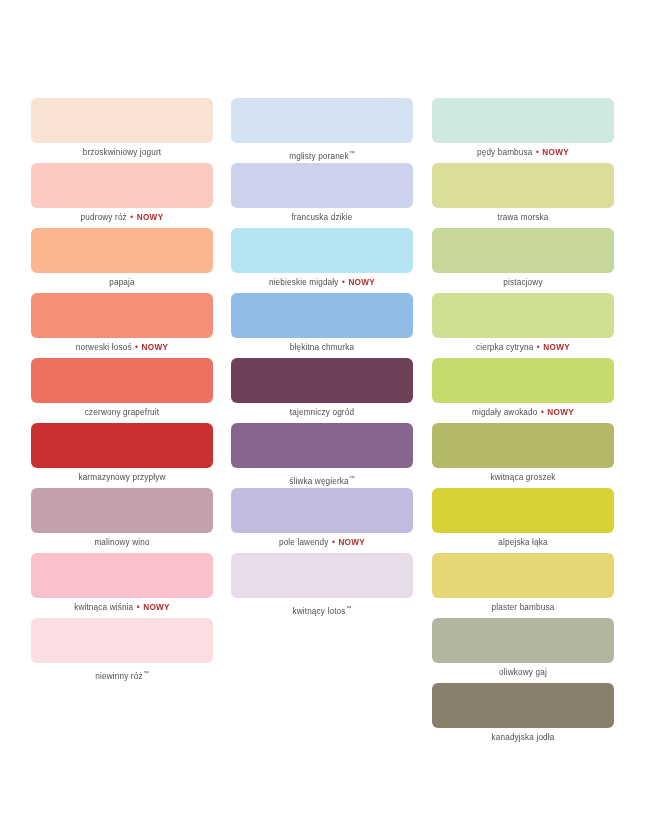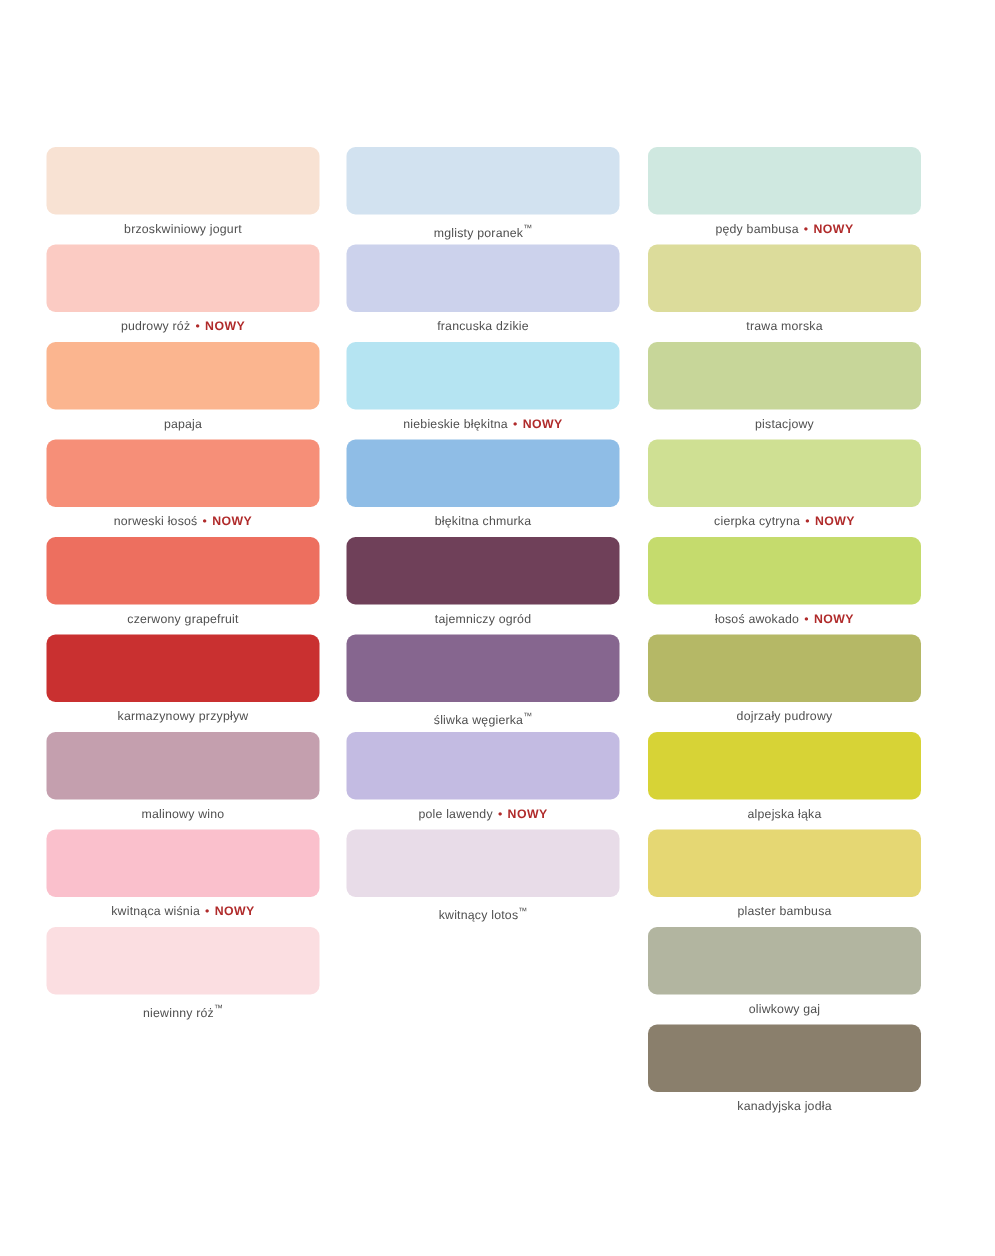--- a/index.html
+++ b/index.html
@@ -121,21 +121,21 @@
         <div class="swatch-entry">
           <div class="swatch-chip" style="background: rgb(210, 226, 240);"></div>
           <div class="swatch-label"><span class="swatch-name">mglisty poranek</span><span class="tm">™</span></div>
         </div>
         <div class="swatch-entry">
           <div class="swatch-chip" style="background: rgb(204, 210, 236);"></div>
           <div class="swatch-label"><span class="swatch-name">francuska dzikie</span></div>
         </div>
         <div class="swatch-entry">
           <div class="swatch-chip" style="background: rgb(181, 228, 242);"></div>
-          <div class="swatch-label"><span class="swatch-name">niebieskie błękitna</span><span class="sep-dot"> • </span><span class="new-tag">NOWY</span></div>
+          <div class="swatch-label"><span class="swatch-name">niebieskie migdały</span><span class="sep-dot"> • </span><span class="new-tag">NOWY</span></div>
         </div>
         <div class="swatch-entry">
           <div class="swatch-chip" style="background: rgb(143, 189, 230);"></div>
           <div class="swatch-label"><span class="swatch-name">błękitna chmurka</span></div>
         </div>
         <div class="swatch-entry">
           <div class="swatch-chip" style="background: rgb(111, 64, 89);"></div>
           <div class="swatch-label"><span class="swatch-name">tajemniczy ogród</span></div>
         </div>
         <div class="swatch-entry">
@@ -163,25 +163,25 @@
         <div class="swatch-entry">
           <div class="swatch-chip" style="background: rgb(199, 214, 153);"></div>
           <div class="swatch-label"><span class="swatch-name">pistacjowy</span></div>
         </div>
         <div class="swatch-entry">
           <div class="swatch-chip" style="background: rgb(207, 224, 147);"></div>
           <div class="swatch-label"><span class="swatch-name">cierpka cytryna</span><span class="sep-dot"> • </span><span class="new-tag">NOWY</span></div>
         </div>
         <div class="swatch-entry">
           <div class="swatch-chip" style="background: rgb(197, 219, 109);"></div>
-          <div class="swatch-label"><span class="swatch-name">łosoś awokado</span><span class="sep-dot"> • </span><span class="new-tag">NOWY</span></div>
+          <div class="swatch-label"><span class="swatch-name">migdały awokado</span><span class="sep-dot"> • </span><span class="new-tag">NOWY</span></div>
         </div>
         <div class="swatch-entry">
           <div class="swatch-chip" style="background: rgb(181, 184, 102);"></div>
-          <div class="swatch-label"><span class="swatch-name">dojrzały pudrowy</span></div>
+          <div class="swatch-label"><span class="swatch-name">kwitnąca groszek</span></div>
         </div>
         <div class="swatch-entry">
           <div class="swatch-chip" style="background: rgb(215, 211, 54);"></div>
           <div class="swatch-label"><span class="swatch-name">alpejska łąka</span></div>
         </div>
         <div class="swatch-entry">
           <div class="swatch-chip" style="background: rgb(229, 215, 115);"></div>
           <div class="swatch-label"><span class="swatch-name">plaster bambusa</span></div>
         </div>
         <div class="swatch-entry">

